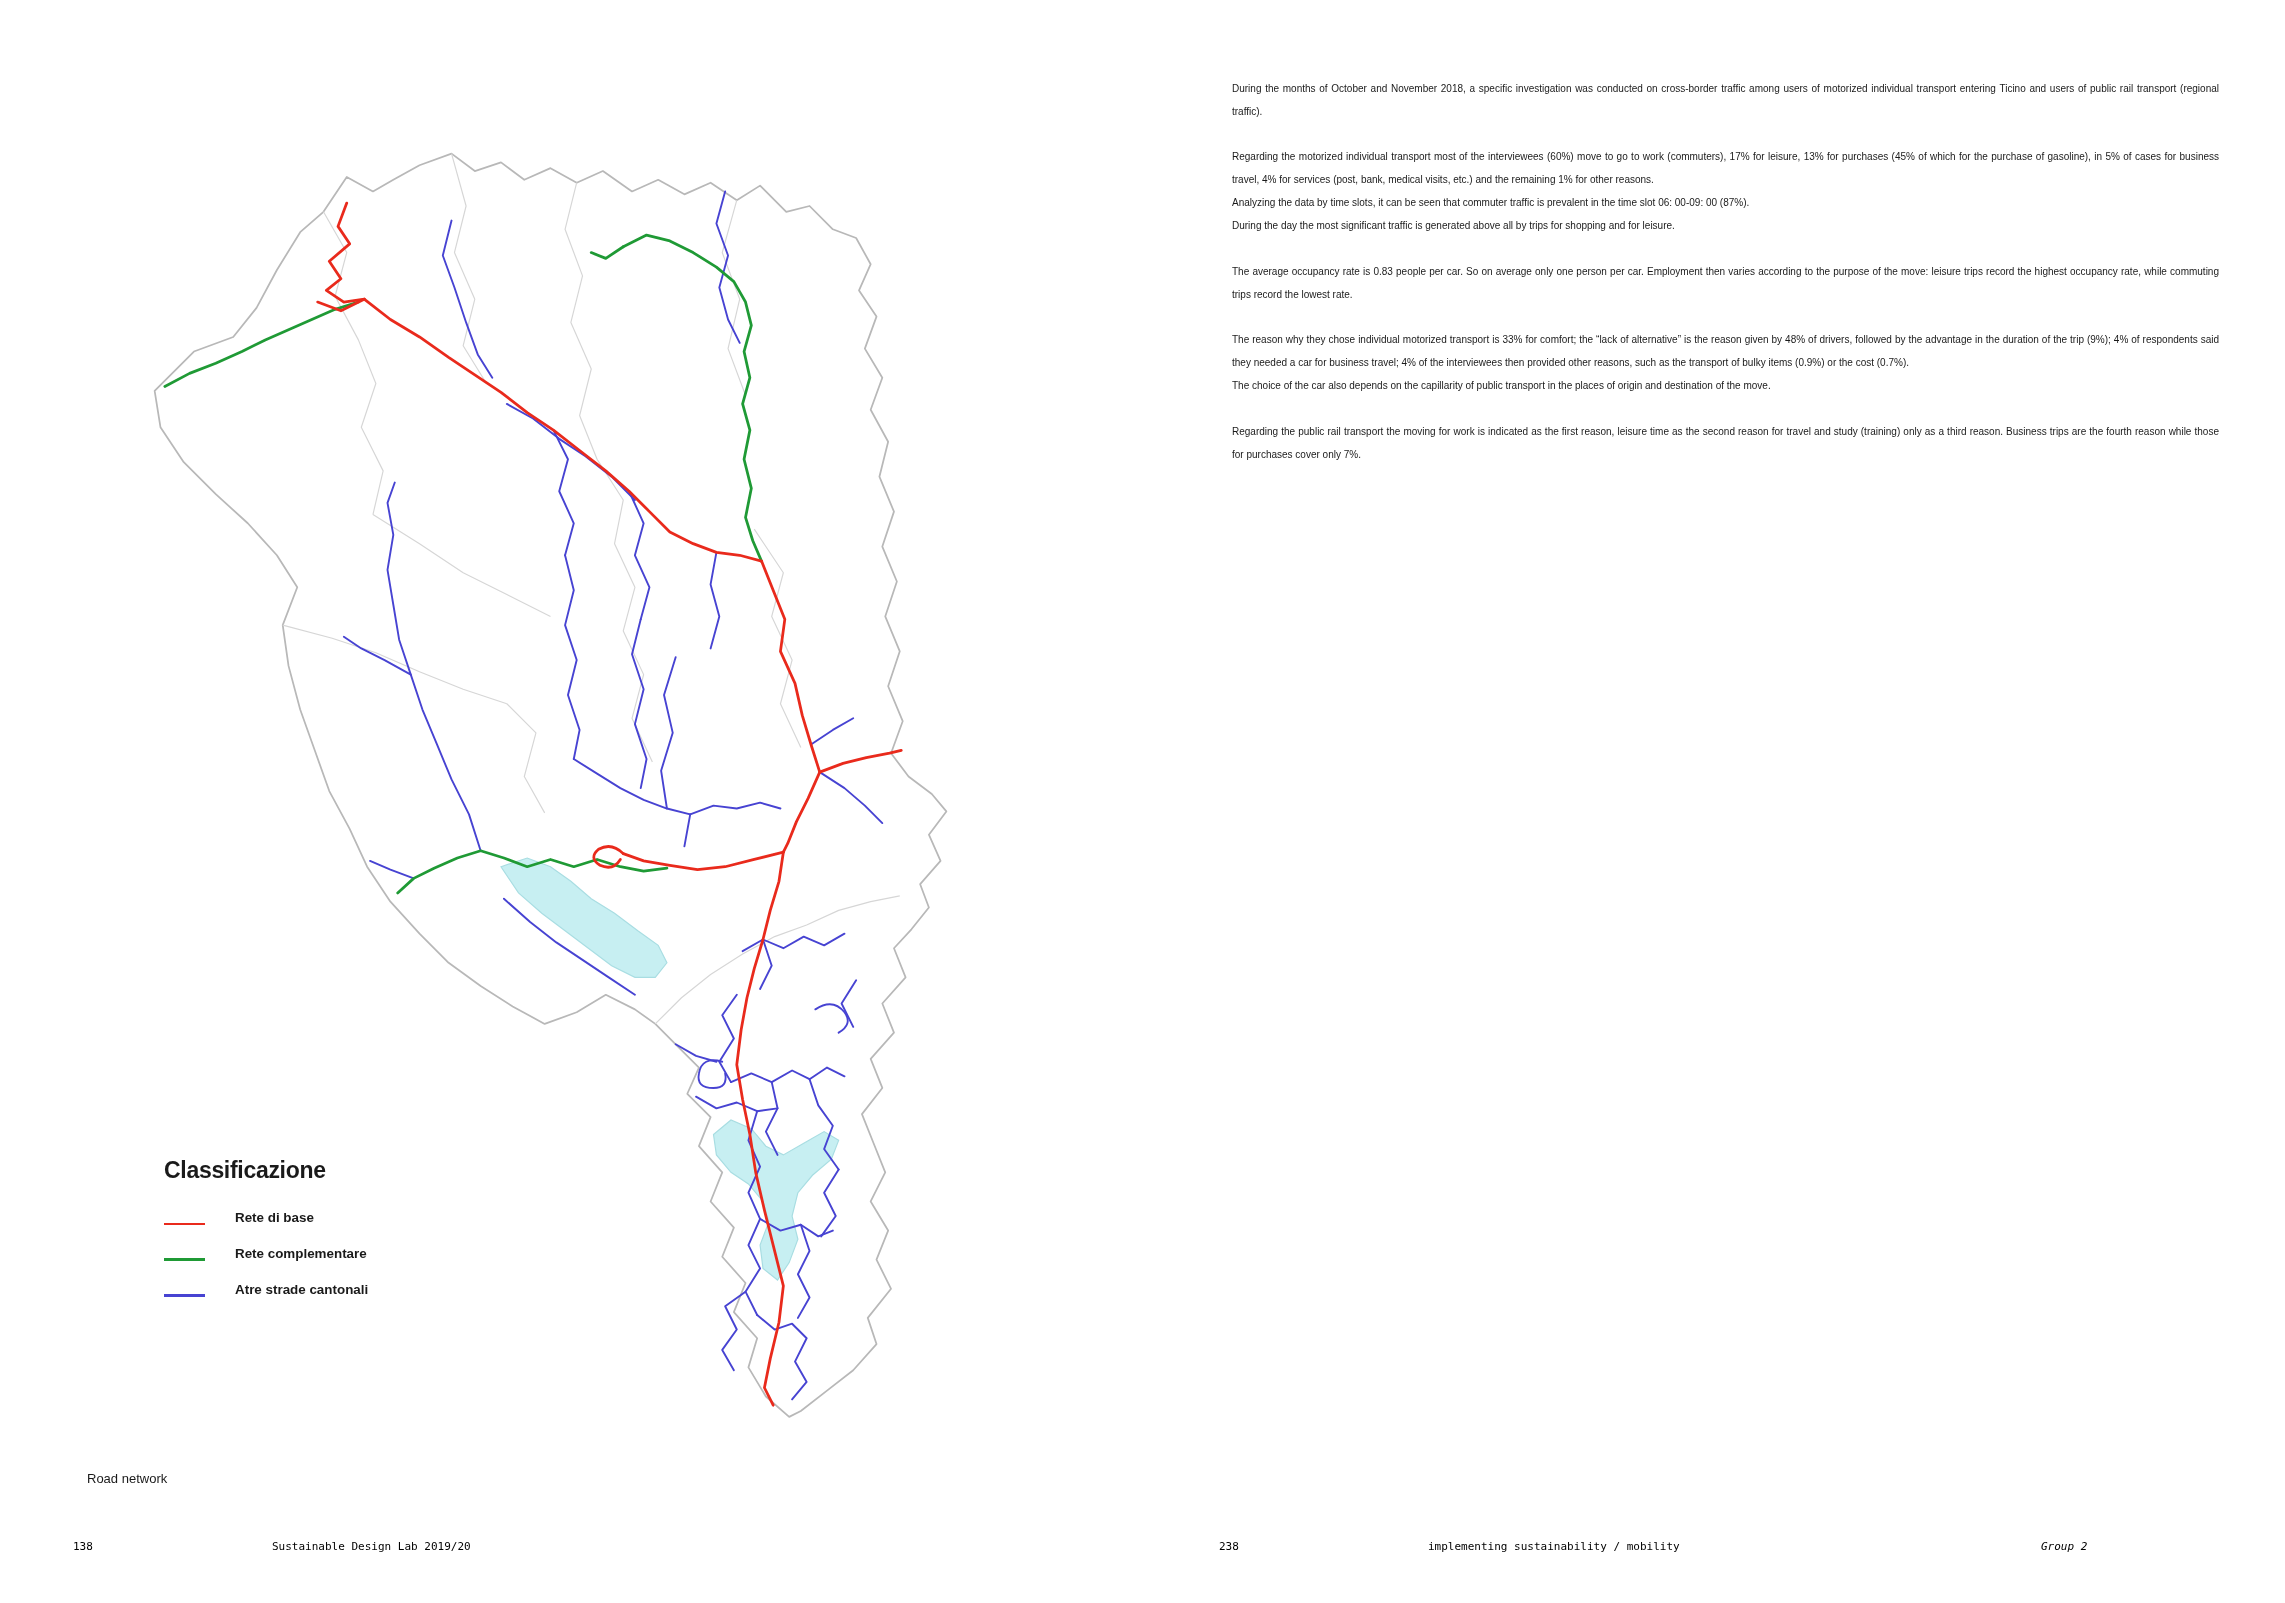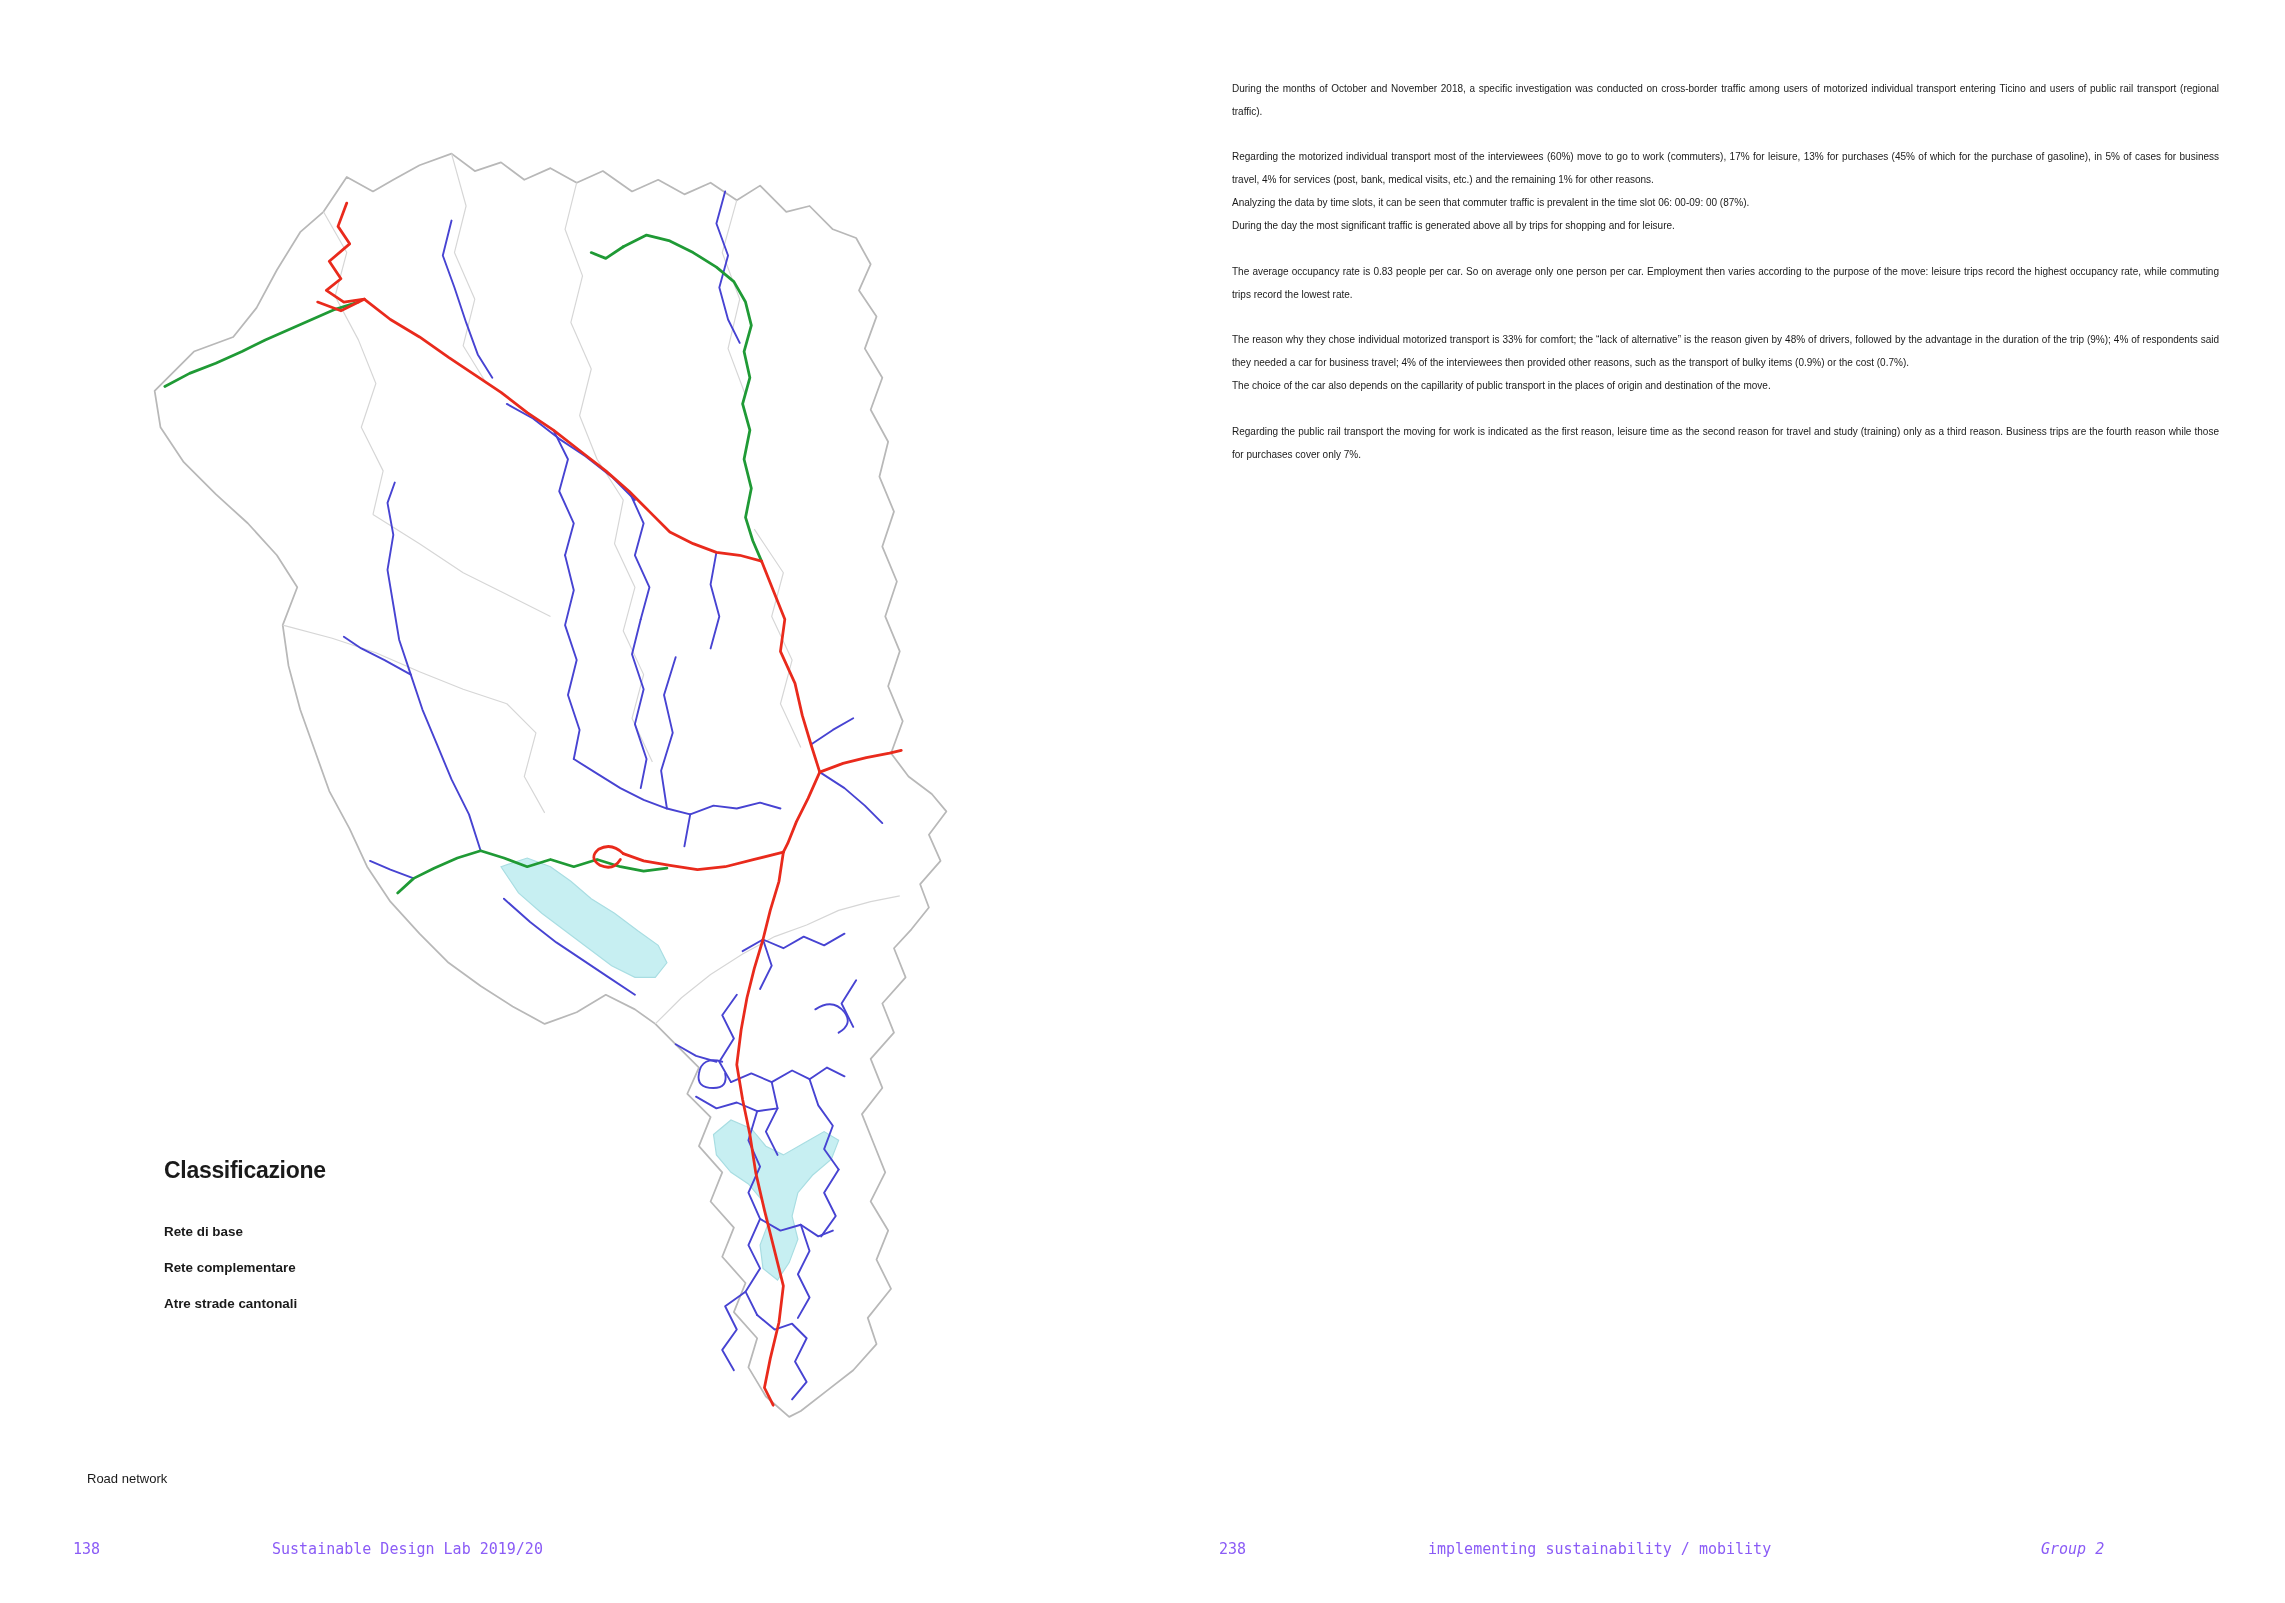--- a/index.html
+++ b/index.html
@@ -26,42 +26,41 @@
     width: 304px;
   }
   .legend-title {
     font-size: 23px;
     font-weight: bold;
     letter-spacing: -0.3px;
     margin-bottom: 27px;
   }
   .legend-item {
     display: flex;
-    align-items: flex-start;
-    gap: 13px;
+    align-items: flex-end;
+    gap: 30px;
     margin-bottom: 21.5px;
     height: 14.3px;
-    flex-direction: column;
   }
   .swatch { width: 41px; height: 2.7px; display: inline-block; background:#999; }
   .legend-label { font-size: 13.4px; font-weight: bold; }
 
   .caption {
     position: absolute;
     left: 87px; top: 1471px;
     font-size: 13px;
   }
 
   
   .footer-item {
     position: absolute;
     top: 1540px;
     font-family: "DejaVu Sans Mono", monospace;
-    font-size: 15px;
-    color: #8b5cf6;
+    font-size: 11px;
+    color: #000000;
     white-space: nowrap;
   }
   .f-left-num   { left: 73px; }
   .f-left-label { left: 272px; }
   .f-right-num  { left: 1219px; }
   .f-right-label{ left: 1428px; }
   .f-right-group{ left: 2041px; font-style: italic; }
 
   
   .text-col {

